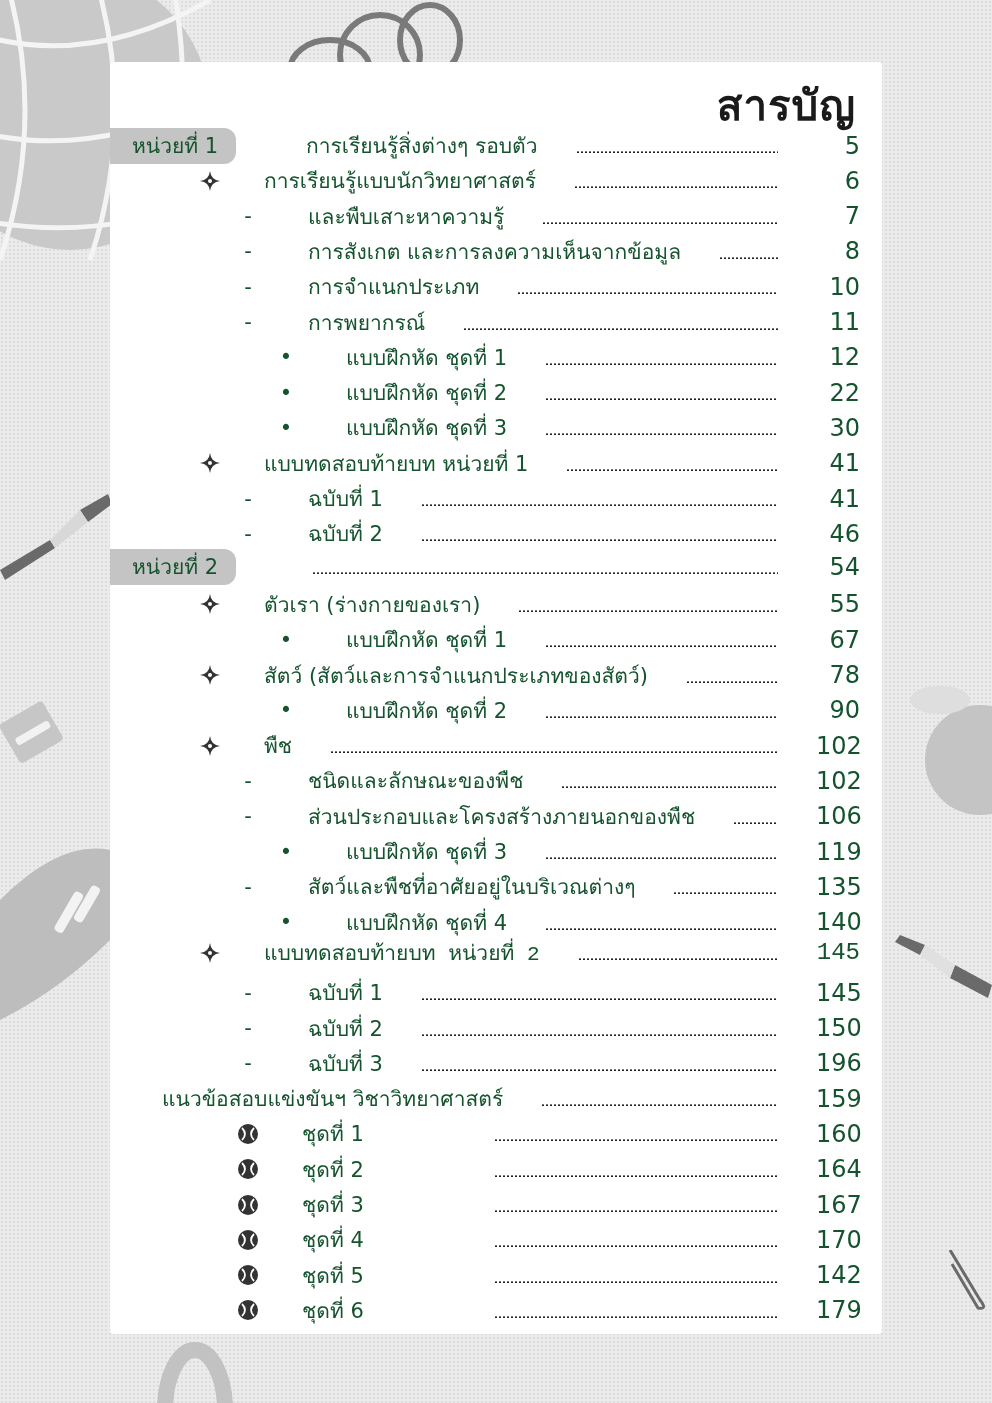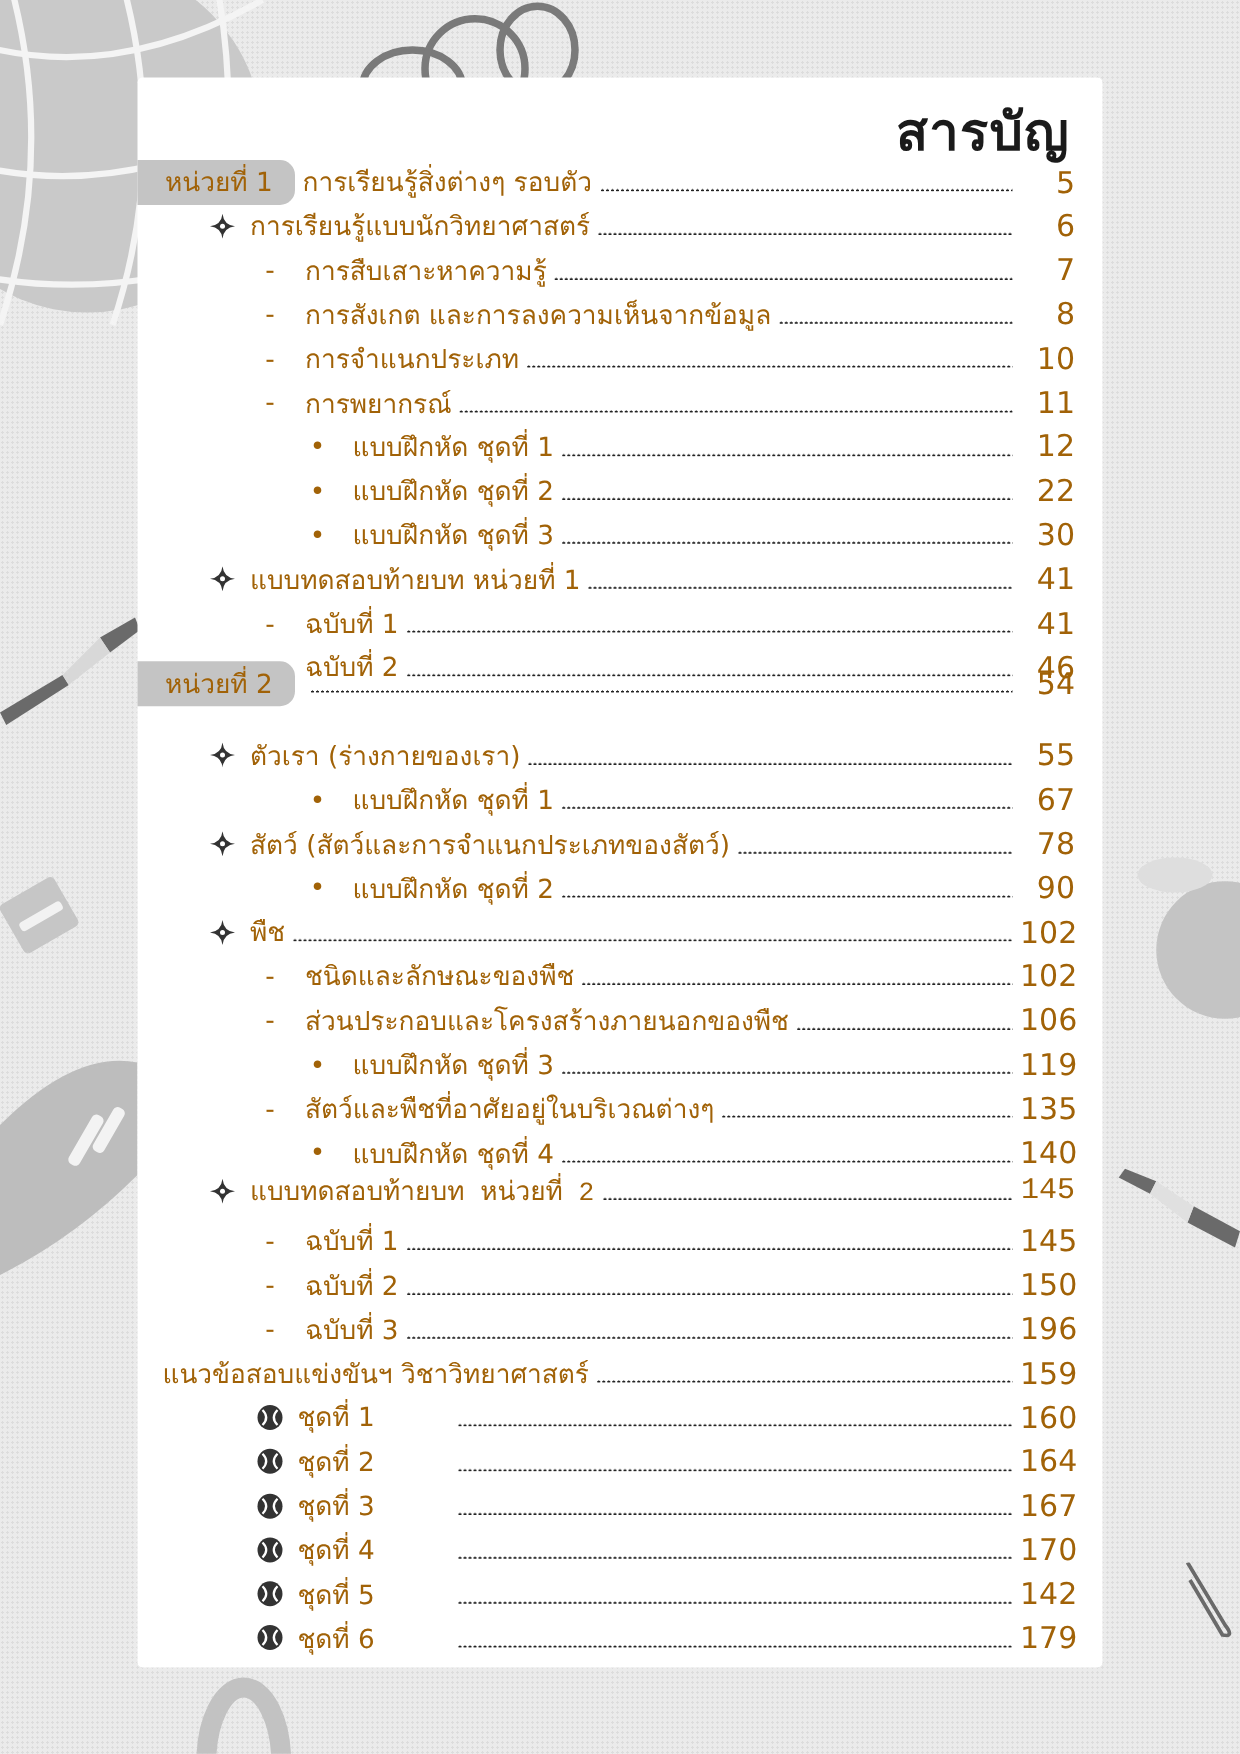--- a/index.html
+++ b/index.html
@@ -1,21 +1,21 @@
 <!DOCTYPE html>
 <html><head>
 <meta charset="utf-8">
 <style>
   html,body{margin:0;padding:0;}
   body{width:992px;height:1403px;position:relative;overflow:hidden;background:#e9e9e9;font-family:"DejaVu Sans","Liberation Sans",sans-serif;}
   .bg{position:absolute;inset:0;background-color:#ebebeb;background-image:radial-gradient(#dcdcdc 1px,transparent 1px);background-size:4px 4px;}
   .deco{position:absolute;}
   .card{position:absolute;left:110px;top:62px;width:772px;height:1272px;background:#ffffff;border-radius:4px;}
   .title{position:absolute;right:26px;top:10px;font-size:42px;font-weight:bold;color:#1a1a1a;letter-spacing:1px;}
-  .row{position:absolute;left:0;right:0;height:35px;display:flex;align-items:center;font-size:21px;color:#a16207;}
+  .row{position:absolute;left:0;right:0;height:35px;display:flex;align-items:center;font-size:21px;color:#14532d;gap:32px;}
   .unit-badge{position:absolute;left:0;height:36px;width:126px;background:#c4c4c4;border-radius:0 12px 12px 0;}
   .marker{display:inline-flex;align-items:center;justify-content:center;flex:0 0 auto;}
   .label{white-space:nowrap;flex:0 0 auto;}
   .leader{flex:1 1 auto;height:2px;margin:0 6px 0 6px;align-self:flex-end;margin-bottom:10px;background-image:radial-gradient(circle,#222 1px,transparent 1.3px);background-size:4px 3px;background-repeat:repeat-x;}
   .page{flex:0 0 auto;width:44px;text-align:right;padding-right:22px;font-size:24px;}
   .unit-label{position:relative;z-index:1;font-size:21px;width:100px;padding-left:22px;flex:0 0 auto;}
 </style>
 </head>
 <body>
 
@@ -88,21 +88,21 @@
             <circle cx="10" cy="10" r="2" fill="#fff"></circle>
           </svg>
         </span>
         <span class="label">การเรียนรู้แบบนักวิทยาศาสตร์</span>
         <span class="leader"></span>
         <span class="page">6</span>
       </div>
       <div class="row" style="top: 136.6px;">
         <span style="width:96px;flex:0 0 auto"></span>
         <span class="marker" style="width:20px;margin-right:18px">-</span>
-        <span class="label">การสืบเสาะหาความรู้</span>
+        <span class="label">และพืบเสาะหาความรู้</span>
         <span class="leader"></span>
         <span class="page">7</span>
       </div>
       <div class="row" style="top: 171.9px;">
         <span style="width:96px;flex:0 0 auto"></span>
         <span class="marker" style="width:20px;margin-right:18px">-</span>
         <span class="label">การสังเกต และการลงความเห็นจากข้อมูล</span>
         <span class="leader"></span>
         <span class="page">8</span>
       </div>
@@ -160,21 +160,21 @@
         <span class="leader"></span>
         <span class="page">41</span>
       </div>
       <div class="row" style="top: 454.3px;">
         <span style="width:96px;flex:0 0 auto"></span>
         <span class="marker" style="width:20px;margin-right:18px">-</span>
         <span class="label">ฉบับที่ 2</span>
         <span class="leader"></span>
         <span class="page">46</span>
       </div>
-      <div class="row" style="top: 467px; justify-content: center;">
+      <div class="row" style="top: 487px; justify-content: center;">
         <div class="unit-badge"></div>
         <span class="unit-label">หน่วยที่ 2</span>
         <span style="width:10px;flex:0 0 auto"></span>
         <span class="leader"></span>
         <span class="page">54</span>
       </div>
       <div class="row" style="top: 524.9px;">
         <span style="width:56px;flex:0 0 auto"></span>
         <span class="marker" style="width:24px;margin-right:10px">
           <svg width="20" height="20" viewBox="0 0 20 20">

